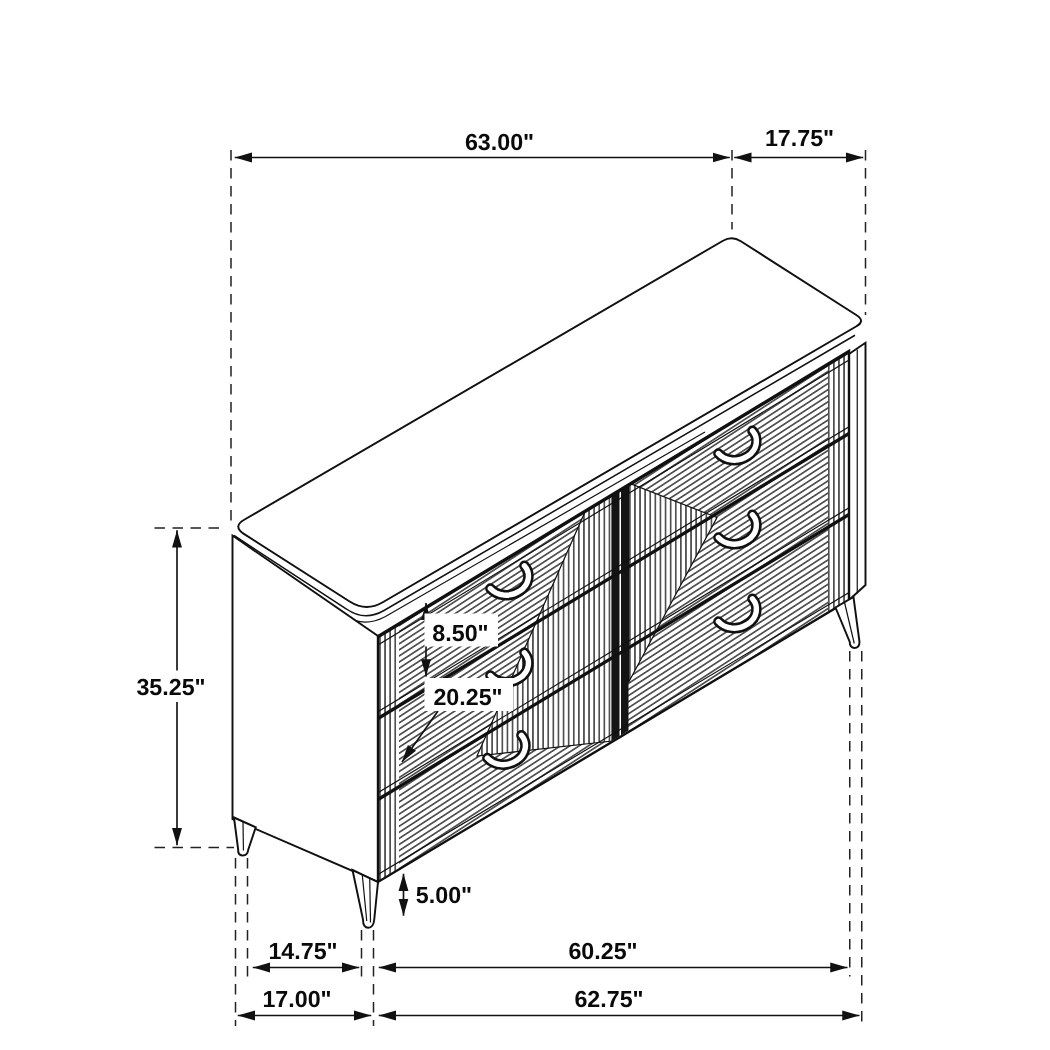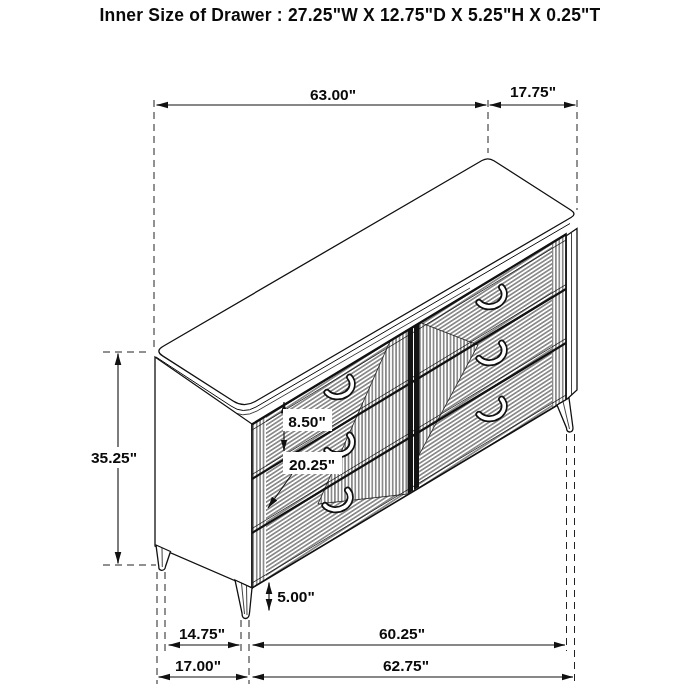--- a/index.html
+++ b/index.html
@@ -13,21 +13,20 @@
   .thin{stroke:#111;stroke-width:.8;fill:none;}
   .dim{stroke:#111;stroke-width:1.1;fill:none;}
   .ext{stroke:#222;stroke-width:1;stroke-dasharray:7 5;fill:none;}
   .lbl{font:bold 15.5px "Liberation Sans",sans-serif;fill:#0a0a0a;text-anchor:middle;}
   .mask{fill:#fff;}
 </style>
 </head>
 <body>
 
 <div id="stage">
-  <div id="title">Inner Size of Drawer : 27.25"W X 12.75"D X 5.25"H X 0.25"T</div>
 
   <svg width="700" height="700" viewBox="0 0 700 700">
     <defs>
       <marker id="arr" viewBox="0 0 12 8" refX="11.5" refY="4" markerWidth="12" markerHeight="8" markerUnits="userSpaceOnUse" orient="auto-start-reverse">
         <path d="M0,0.7 L11.5,4 L0,7.3 Z" fill="#111"></path>
       </marker>
       <pattern id="hd" width="6" height="3.4" patternUnits="userSpaceOnUse" patternTransform="rotate(-33)">
         <rect width="6" height="3.4" fill="#fff"></rect>
         <line x1="0" y1="1.7" x2="6" y2="1.7" stroke="#222" stroke-width="0.9"></line>
       </pattern>

